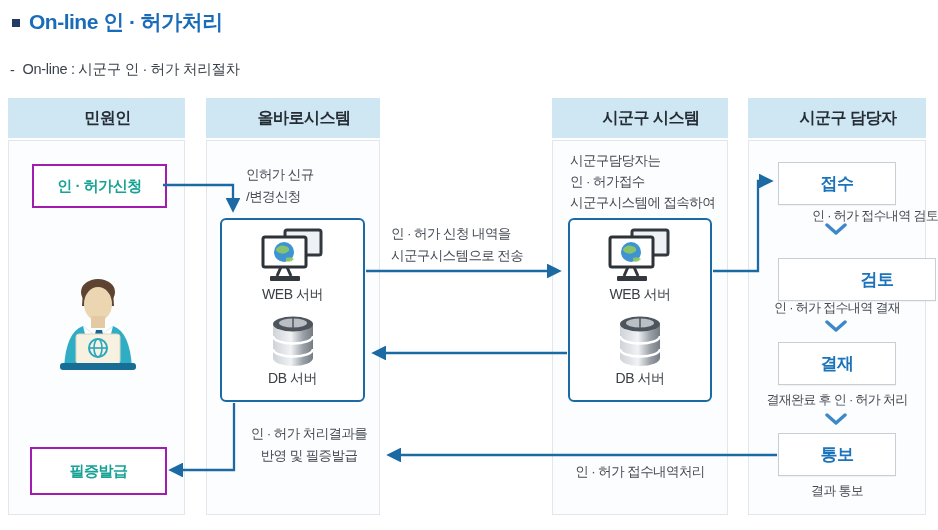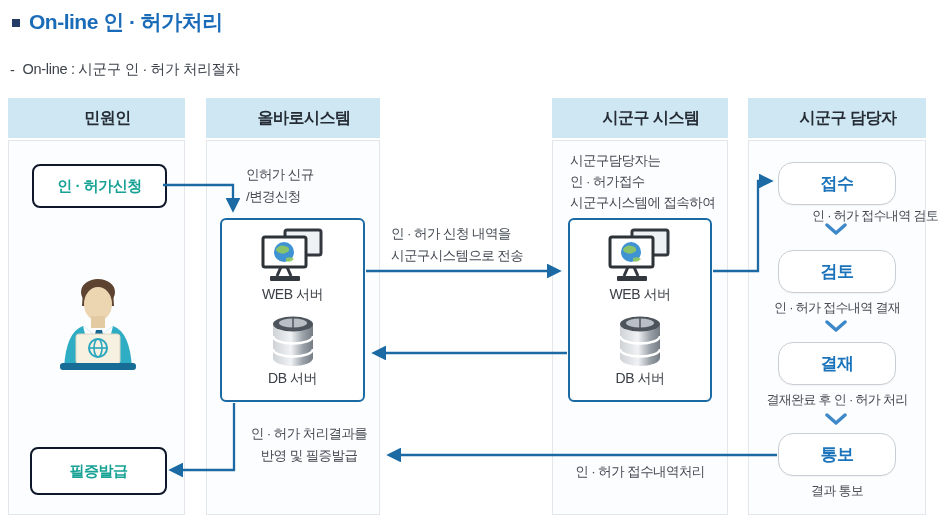--- a/index.html
+++ b/index.html
@@ -17,35 +17,35 @@
   
   .col{position:absolute;top:98px;height:417px;}
   .col-header{height:40px;background:#cee7f2;display:flex;align-items:center;justify-content:center;
     font-size:16px;font-weight:700;color:#252c35;letter-spacing:-0.5px;padding-left:22px;}
   .col-body{position:absolute;top:42px;left:0;right:0;bottom:0;background:#fcfdfe;border:1px solid #e3e7ec;}
   #col1{left:8px;width:177px;}
   #col2{left:206px;width:174px;}
   #col3{left:552px;width:176px;}
   #col4{left:748px;width:178px;}
   
-  .teal-box{position:absolute;background:#fff;border:2px solid #0f172a;border-radius:8px;
+  .teal-box{position:absolute;background:#fff;border:2px solid #a21caf;border-radius:0;
     display:flex;align-items:center;justify-content:center;
     font-size:15px;font-weight:700;color:#17a295;letter-spacing:-0.5px;}
   
   .sys-box{position:absolute;background:#fff;border:2px solid #1b6aa4;border-radius:6px;
     display:flex;flex-direction:column;align-items:center;padding-top:8px;box-sizing:border-box;}
   .sys-label{font-size:14px;color:#3b4046;letter-spacing:-0.5px;margin-top:2px;}
   .db-icon{margin-top:10px;}
   
   .note{position:absolute;font-size:13.5px;color:#454b53;line-height:22px;letter-spacing:-0.6px;}
   .note.center{text-align:center;}
   .note.right-block{text-align:center;}
   
   .step-box{position:absolute;left:778px;width:116px;height:41px;background:#fff;border:1px solid #c9ced4;
-    border-radius:15px;display:flex;align-items:center;justify-content:center;
+    border-radius:0;display:flex;align-items:center;justify-content:center;
     font-size:17px;font-weight:700;color:#1b74bb;letter-spacing:-0.5px;box-shadow:0 1px 1px rgba(0,0,0,0.04);}
   .step-caption{position:absolute;left:748px;width:178px;text-align:center;font-size:13px;color:#454b53;letter-spacing:-0.7px;}
   .chev{position:absolute;left:825px;width:22px;height:13px;}
   
   #arrows{position:absolute;left:0;top:0;pointer-events:none;}
   .icon-wrap{line-height:0;}
 </style>
 </head>
 <body>
 
@@ -180,21 +180,21 @@
 <div class="note center" style="left:552px;top:461px;width:176px;">인 · 허가 접수내역처리</div>
 
 <div class="step-box" style="top:162px;">접수</div>
 <div class="step-caption" style="top:207px;padding-left:38px;">인 · 허가 접수내역 검토</div>
 <span class="chev" style="top:222px;">
   <svg width="22" height="13" viewBox="0 0 22 13">
       <polyline points="2,2 11,10 20,2" fill="none" stroke="#3d88c9" stroke-width="3.4" stroke-linecap="round" stroke-linejoin="round"></polyline>
     </svg>
 </span>
 
-<div class="step-box" style="top:250px;">검토</div>
+<div class="step-box" style="top:258px;padding-left:40px;">검토</div>
 <div class="step-caption" style="top:299px;">인 · 허가 접수내역 결재</div>
 <span class="chev" style="top:319px;">
   <svg width="22" height="13" viewBox="0 0 22 13">
       <polyline points="2,2 11,10 20,2" fill="none" stroke="#3d88c9" stroke-width="3.4" stroke-linecap="round" stroke-linejoin="round"></polyline>
     </svg>
 </span>
 
 <div class="step-box" style="top:342px;">결재</div>
 <div class="step-caption" style="top:391px;">결재완료 후 인 · 허가 처리</div>
 <span class="chev" style="top:412px;">

